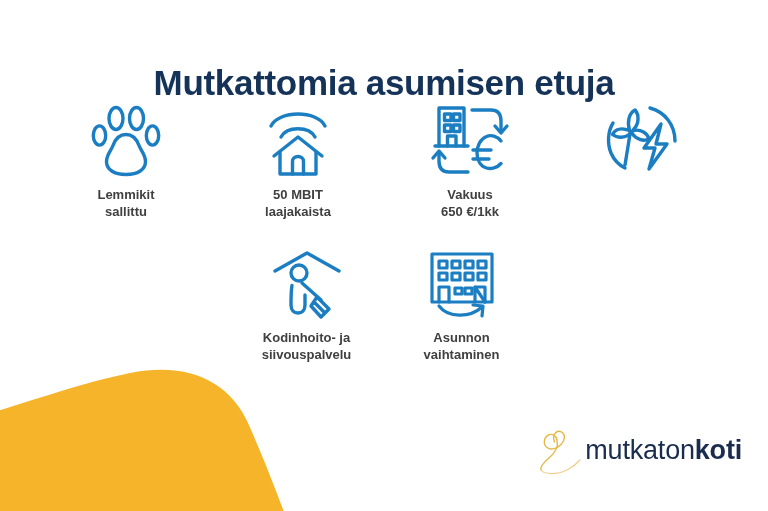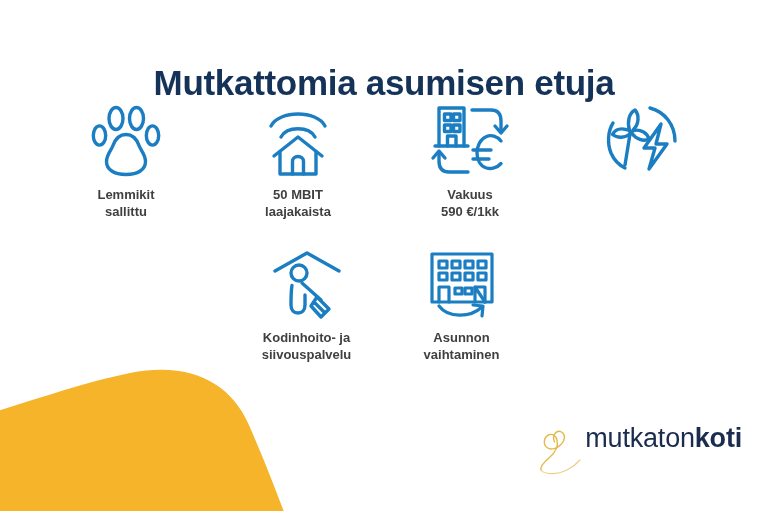--- a/index.html
+++ b/index.html
@@ -90,20 +90,21 @@
     font-family: "Liberation Sans", sans-serif;
   }
   .row-2 .feature-label { margin-top: 8px; }
 
   
   .logo {
     position: absolute;
     right: 26px;
     bottom: 36px;
     display: flex;
+    align-items: center;
   }
   .logo-mark {
     width: 46px;
     height: 50px;
     margin-right: 4px;
     flex: none;
   }
   .logo-word {
     font-size: 27px;
     color: #1b2d4e;
@@ -171,21 +172,21 @@
 
           <path d="M37 70 L 18 70 C 11 70 8 66 8 59 L 8 51"></path>
           <path d="M2 56 L 8 49 L 14 56"></path>
 
           <path d="M70 47 C 66 42 60 40.5 55.5 42.5 C 49 45 46 52.5 46 59 C 46 65.5 49 72 55.5 74 C 60 75.4 66 74 70 69.5" transform="translate(0,-8)"></path>
           <path d="M42 48 L 60 48"></path>
           <path d="M42 57 L 58 57"></path>
         </svg>
       </div>
       <div class="feature-label">Vakuus
-590 €/1kk</div>
+650 €/1kk</div>
     </div>
 
     <div class="feature">
       <div class="feature-icon">
         <svg width="78" height="76" viewBox="0 0 78 76" fill="none" stroke="#1b7ec2" stroke-width="3.4" stroke-linecap="round" stroke-linejoin="round">
 
           <path d="M47 5 C 62 9 72 22 72 38"></path>
           <path d="M10 20 C 5 28 4 40 8 50 C 11 57 16 62 22 65"></path>
 
           <path d="M26.5 27.5 C 24 19 26 10 32 7 C 36.5 12 36 21 30.5 26.5"></path>

